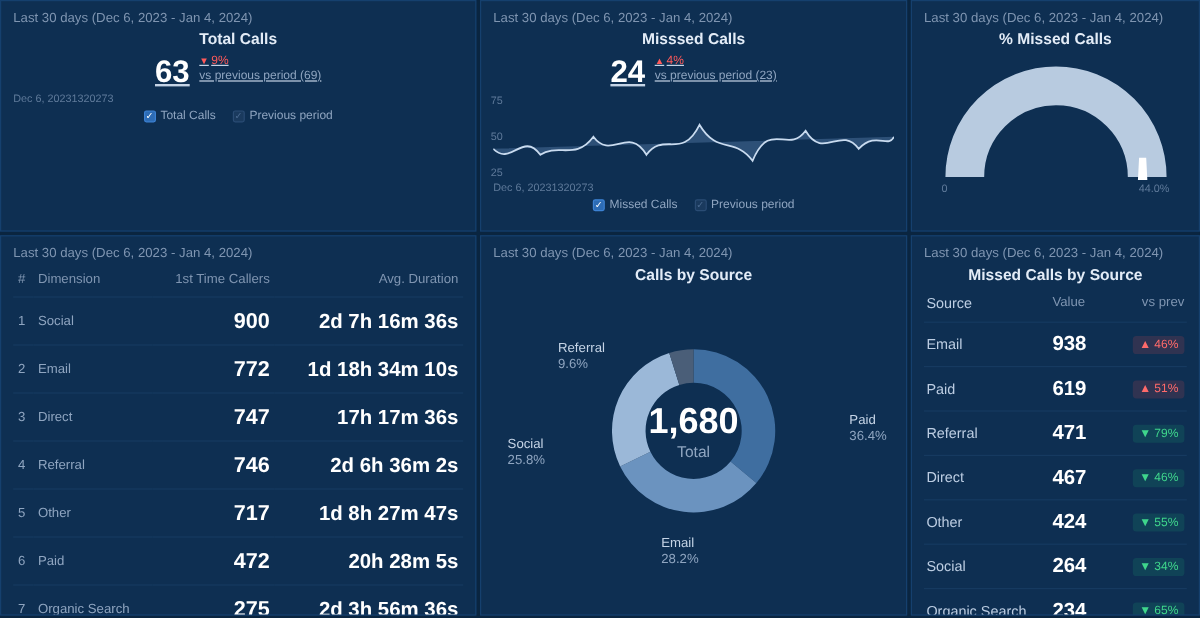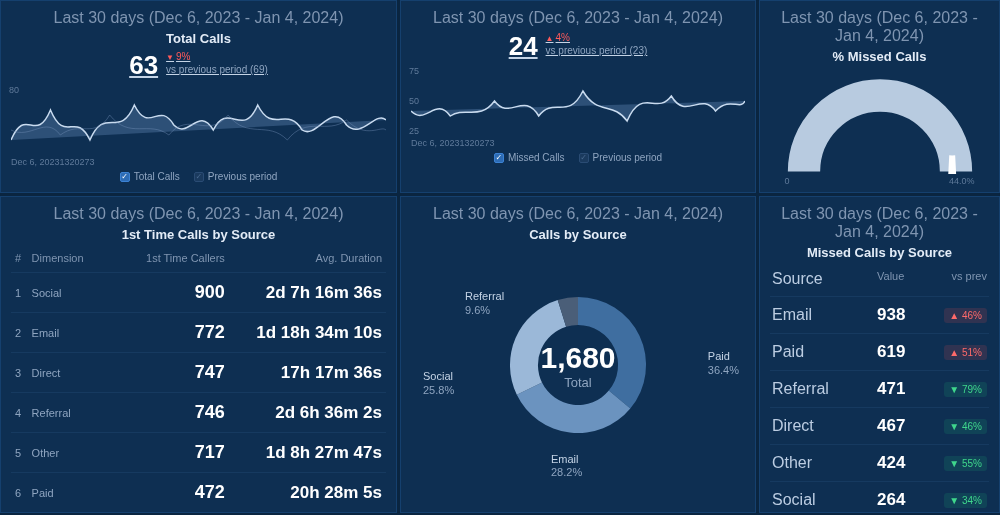--- a/index.html
+++ b/index.html
@@ -20,23 +20,22 @@
   }
   .panel {
     background: #0e2f52;
     border: 1px solid #15406e;
     padding: 8px 10px;
     overflow: hidden;
     position: relative;
   }
   .panel-label {
     color: #7f95b1;
-    font-size: 16px;
+    font-size: 11px;
     margin-bottom: 4px;
-    text-align: center;
   }
   .panel-title {
     color: #e3ecf7;
     font-weight: 600;
     text-align: center;
     font-size: 13px;
     margin-bottom: 4px;
   }
   .big-number {
     color: #fff;
@@ -91,21 +90,21 @@
   .donut-area { display:flex; justify-content:center; align-items:center; position:relative; height:230px; margin-top:8px;}
   .donut-center { position:absolute; text-align:center; }
   .donut-center .num { font-size:30px; font-weight:700; color:#fff; }
   .donut-center .lbl { font-size:13px; color:#8fa5c0; }
   .donut-label { position:absolute; color:#c5d4e6; font-size:11px; line-height:1.25;}
   .donut-label .pct { color:#8fa5c0; }
 
   
   .mcs-row { display:flex; align-items:center; padding:8px 2px; border-top:1px solid #163a60; }
   .mcs-head { display:flex; color:#7f95b1; font-size:11px; padding:6px 2px 8px; }
-  .mcs-source { flex:1; color:#bccde2; font-size:16px; }
+  .mcs-source { flex:1; color:#bccde2; font-size:12px; }
   .mcs-value { width:60px; text-align:left; color:#fff; font-weight:600; font-size:17px; }
   .mcs-badge { width:50px; text-align:right; }
   .badge { display:inline-block; padding:2px 5px; border-radius:3px; font-size:10px; }
   .badge.up { background:rgba(255,80,80,0.14); color:#ff6a6a; }
   .badge.down { background:rgba(30,190,120,0.14); color:#3fd68c; }
 
   .row2-col3 { grid-column:3; grid-row:2; }
 </style>
 </head>
 <body>
@@ -114,27 +113,20 @@
 
   <div class="panel">
     <div class="panel-label">Last 30 days (Dec 6, 2023 - Jan 4, 2024)</div>
     <div class="panel-title">Total Calls</div>
     <div class="stat-row">
       <span class="big-number">63</span>
       <span class="stat-meta">
         <span class="delta-down tri-down">9%</span><br>
         <span>vs previous period (69)</span>
       </span>
-    </div>
-    <div class="spark">
-      <span class="axis-left">80</span>
-      <svg viewBox="0 0 380 70" preserveAspectRatio="none">
-        <path d="M0,55 C15,20 25,60 40,25 C55,60 65,25 80,55 C95,20 110,55 125,20 C140,50 150,15 165,40 C180,55 190,20 205,45 C220,15 235,55 250,20 C265,50 280,20 295,45 C310,55 325,15 340,40 C355,55 370,25 380,35" fill="rgba(140,180,230,0.25)" stroke="#c9dbef" stroke-width="1.5"></path>
-        <path d="M0,45 C20,55 35,30 50,50 C70,35 85,55 100,30 C120,55 140,35 160,50 C180,25 200,55 220,30 C240,55 260,35 280,55 C300,30 320,50 340,35 C360,55 375,40 380,45" fill="none" stroke="rgba(120,150,190,0.4)" stroke-width="1"></path>
-      </svg>
     </div>
     <div class="axis-bottom">
       <span>Dec 6, 2023</span>
       <span>13</span>
       <span>20</span>
       <span>27</span>
       <span>3</span>
     </div>
     <div class="legend-row">
       <span class="legend-item">
@@ -143,20 +135,21 @@
         </span>
       <span class="legend-item">
           <span class="legend-box unchecked"></span>
           <span>Previous period</span>
         </span>
     </div>
   </div>
 
   <div class="panel">
     <div class="panel-label">Last 30 days (Dec 6, 2023 - Jan 4, 2024)</div>
+    <div class="panel-title">Misssed Calls</div>
     <div class="stat-row">
       <span class="big-number">24</span>
       <span class="stat-meta">
         <span class="delta-down tri-up">4%</span><br>
         <span>vs previous period (23)</span>
       </span>
     </div>
     <div class="spark">
       <div style="position:absolute; left:-2px; top:0; bottom:0; display:flex; flex-direction:column; justify-content:space-between; font-size:9px; color:#5f7a9a;">
         <span>75</span>
@@ -198,21 +191,20 @@
       </div>
       <div class="gauge-ticks">
         <span>0</span>
         <span>44.0%</span>
       </div>
     </div>
   </div>
 
   <div class="panel">
     <div class="panel-label">Last 30 days (Dec 6, 2023 - Jan 4, 2024)</div>
-    <div class="panel-title">1st Time Calls by Source</div>
     <table class="tbl">
       <thead>
           <tr>
         <th>#</th>
         <th>Dimension</th>
         <th class="right">1st Time Callers</th>
         <th class="right">Avg. Duration</th>
       </tr>
         </thead>
       <tbody id="ft-body">

